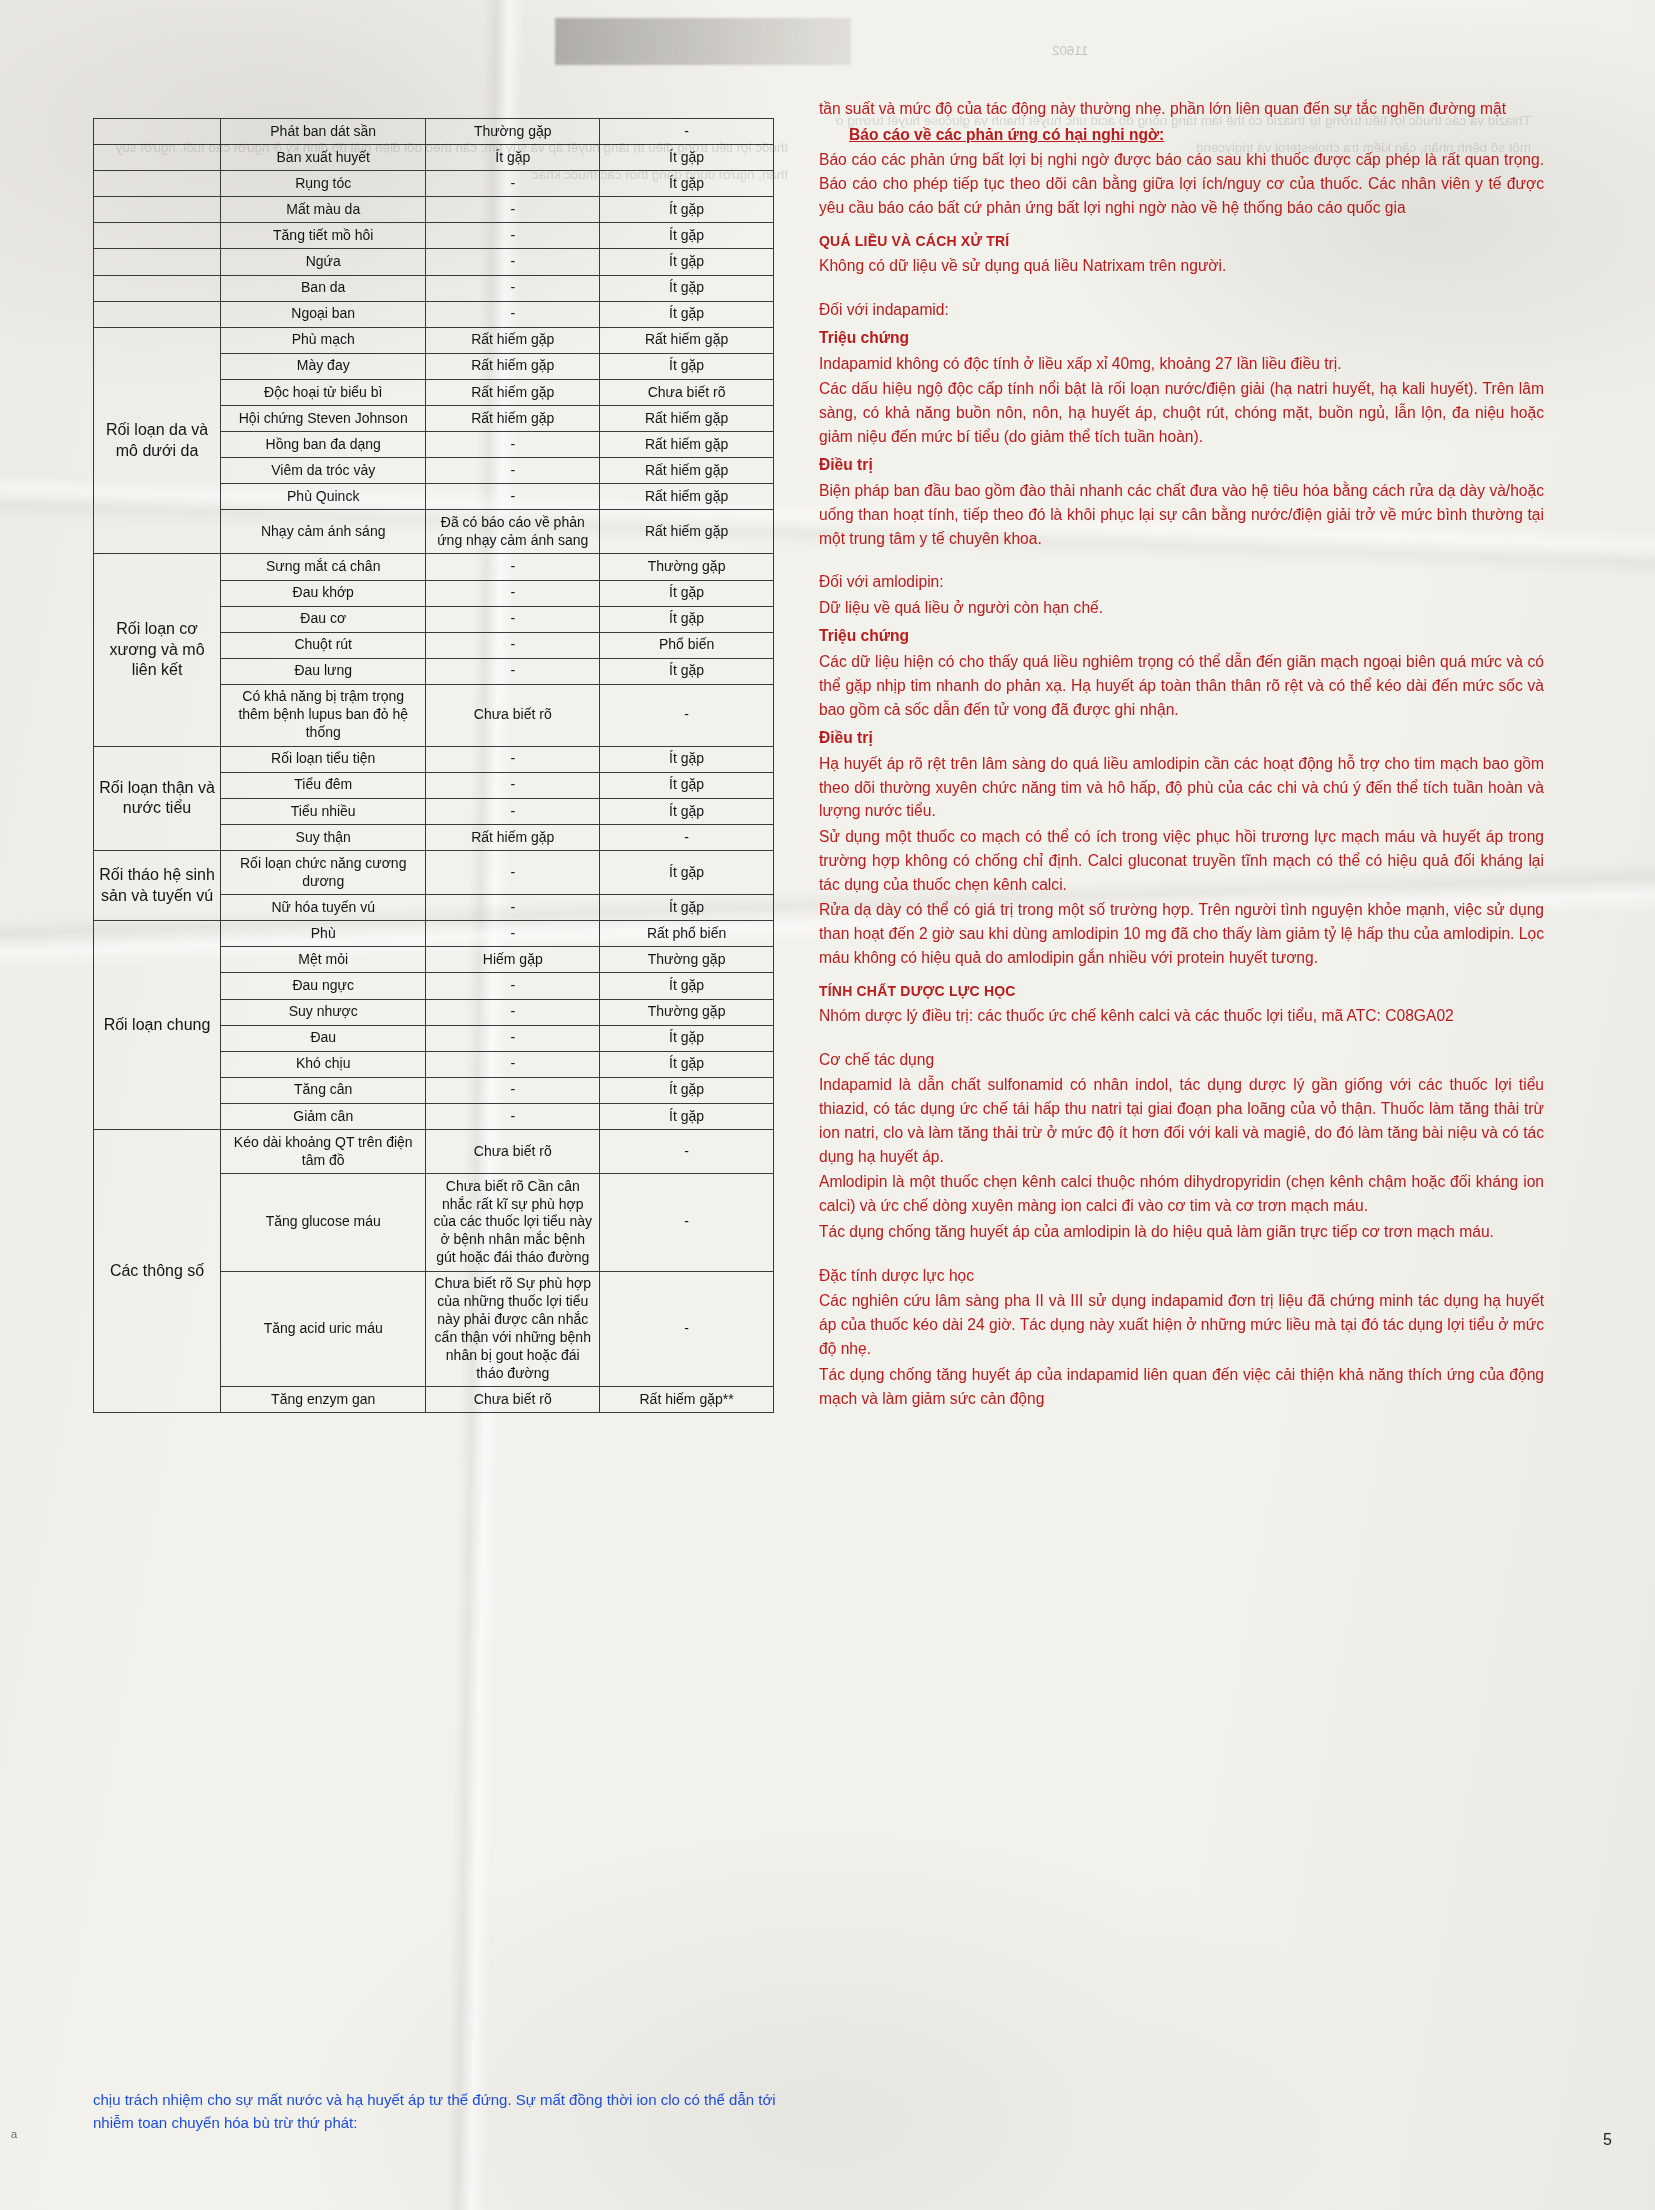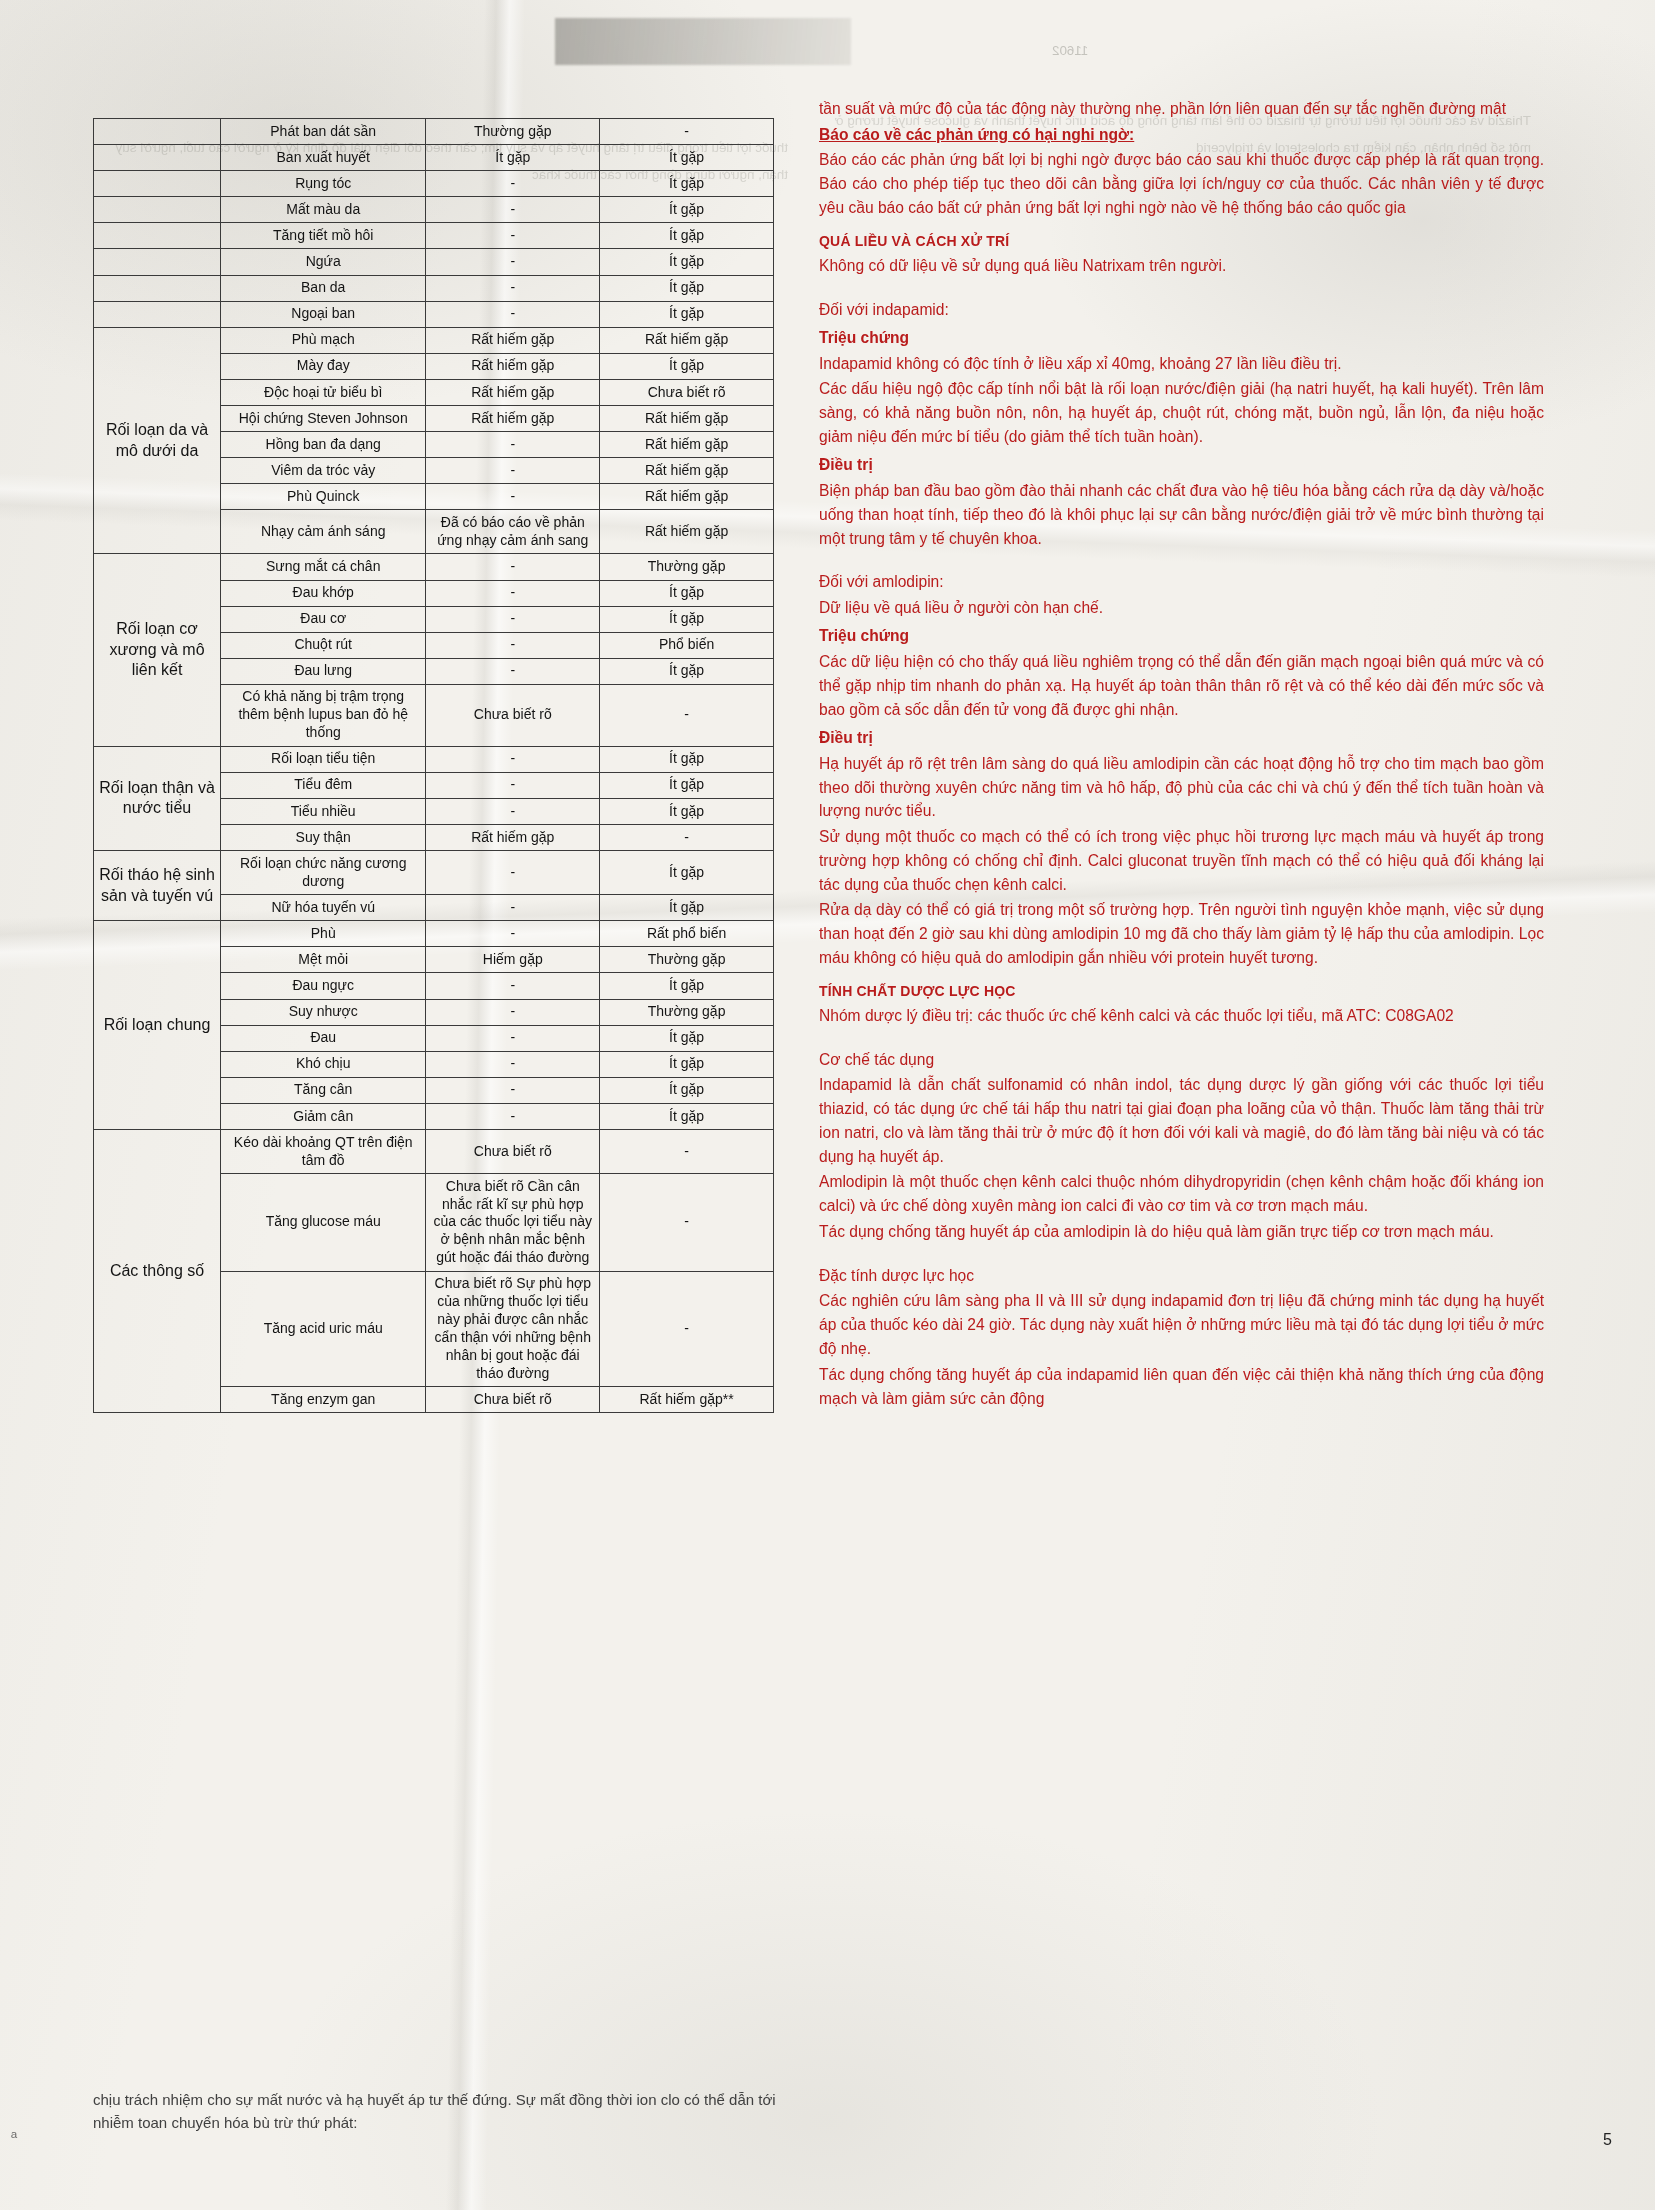--- a/index.html
+++ b/index.html
@@ -92,21 +92,21 @@
   td.f2 { width: 150px; }
 
   
   #left-footnote {
     position: absolute;
     left: 93px;
     top: 2089px;
     width: 708px;
     font-size: 15px;
     line-height: 1.5;
-    color: #404040;
+    color: #1d4ed8;
   }
 
   
   #right-col {
     position: absolute;
     left: 819px;
     top: 97px;
     width: 725px;
     font-size: 15.6px;
     line-height: 1.53;
@@ -127,20 +127,21 @@
   #right-col .h-section {
     font-weight: bold;
     font-size: 14px;
     margin-top: 10.7px;
     margin-bottom: 1.8px;
     letter-spacing: 0.2px;
   }
   #right-col .h-under-bold {
     font-weight: bold;
     text-decoration: underline;
+    margin-left: 30px;
   }
   #page-number {
     position: absolute;
     right: 43px;
     bottom: 61px;
     font-size: 16px;
     color: #232323;
   }
   #edge-mark-left {
     position: absolute;

